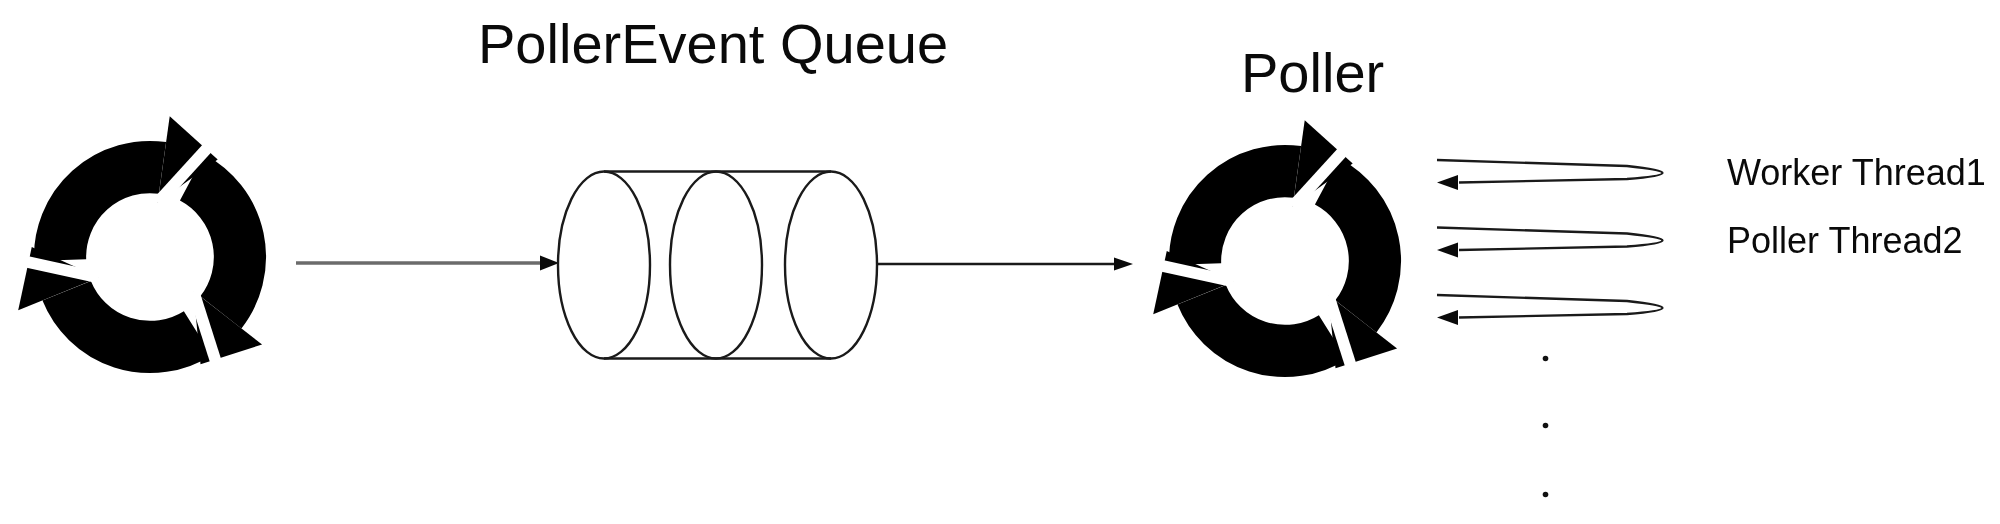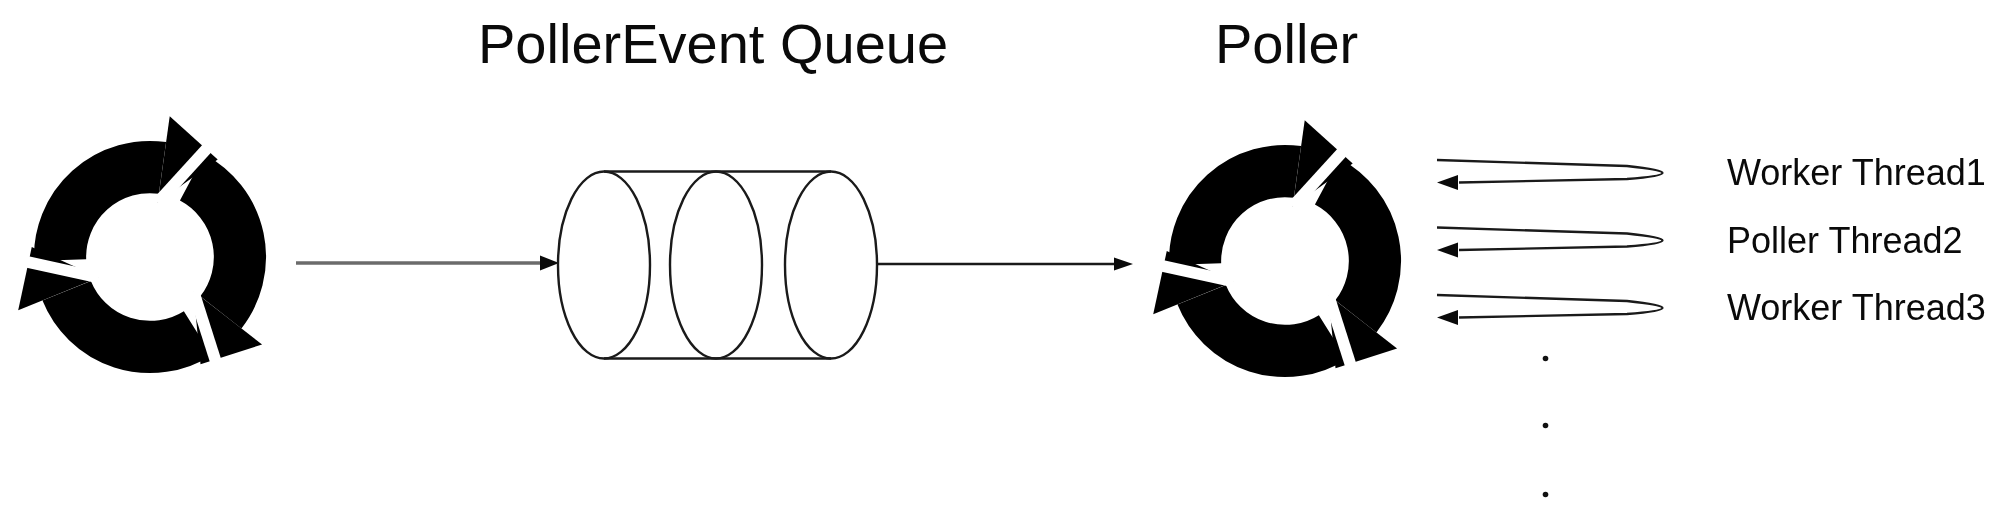--- a/index.html
+++ b/index.html
@@ -26,21 +26,21 @@
   .node-title {
     position: absolute;
     top: 16px;
     font-size: 56px;
     line-height: 1;
     white-space: nowrap;
     color: #0a0a0a;
   }
   .title-acceptor { left: 43px; }
   .title-queue    { left: 478px; }
-  .title-poller   { left: 1215px; }
+  .title-poller   { left: 1241px; margin-top: 29px; }
   .worker-label {
     position: absolute;
     left: 1727px;
     font-size: 36px;
     line-height: 1;
     white-space: nowrap;
     color: #0a0a0a;
   }
   .worker-label-1 { top: 155px; }
   .worker-label-2 { top: 223px; }
@@ -104,15 +104,14 @@
     <circle cx="1545.5" cy="358.5" r="2.8" fill="#111111"></circle>
     <circle cx="1545.5" cy="425.5" r="2.8" fill="#111111"></circle>
     <circle cx="1545.5" cy="494.5" r="2.8" fill="#111111"></circle>
   </svg>
 
   <div class="node-title title-queue">PollerEvent Queue</div>
   <div class="node-title title-poller">Poller</div>
 
   <div class="worker-label worker-label-1">Worker Thread1</div>
   <div class="worker-label worker-label-2">Poller Thread2</div>
-  <div class="worker-label worker-label-3">Worker Thread3</div>
 
 </div>
 
 </body></html>

